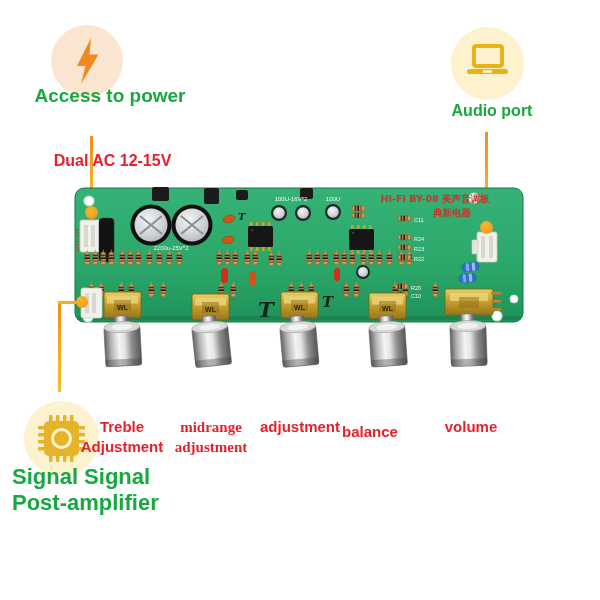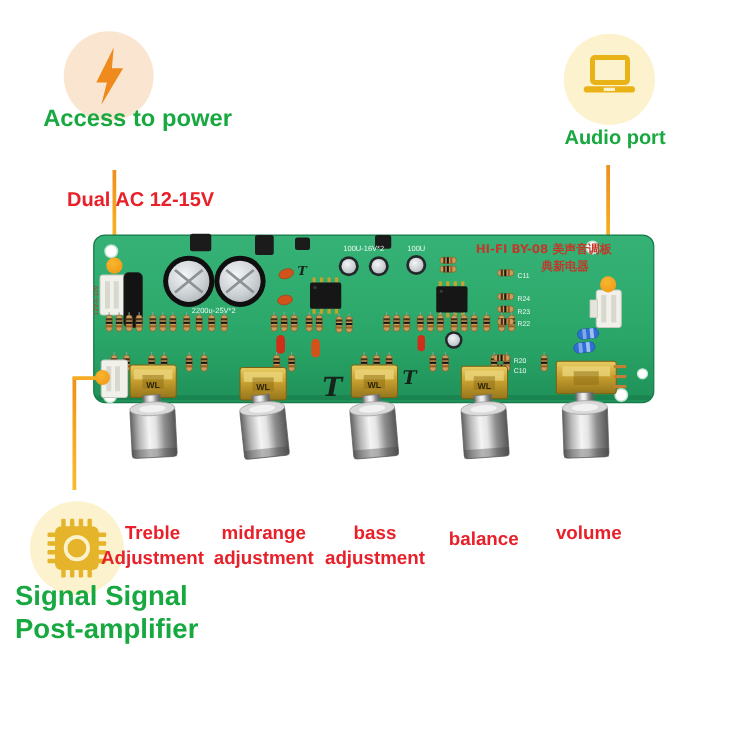--- a/index.html
+++ b/index.html
@@ -363,26 +363,25 @@
 </div>
 <div class="abs" style="left:12px;top:464px;font-size:22px;font-weight:bold;color:#17a840;line-height:26px;">
   <div>Signal Signal</div>
   <div>Post-amplifier</div>
 </div>
 
 <div class="abs red-label knob-label" style="left:62px;top:373px;width:120px;">
   <div>Treble</div>
   <div>Adjustment</div>
 </div>
-<div class="abs red-label knob-label" style="left:151px;top:373px;width:120px;">
+<div class="abs red-label knob-label" style="left:151px;top:373px;width:120px;font-family:Liberation Serif, serif;">
   <div>midrange</div>
   <div>adjustment</div>
 </div>
 <div class="abs red-label knob-label" style="left:245px;top:373px;width:110px;">
-  <div>bass</div>
   <div>adjustment</div>
 </div>
-<div class="abs red-label knob-label" style="left:337px;top:378px;width:100px;">
+<div class="abs red-label knob-label" style="left:320px;top:378px;width:100px;">
   <div>balance</div>
 </div>
 <div class="abs red-label knob-label" style="left:421px;top:373px;width:100px;">
   <div>volume</div>
 </div>
 
 </body></html>

